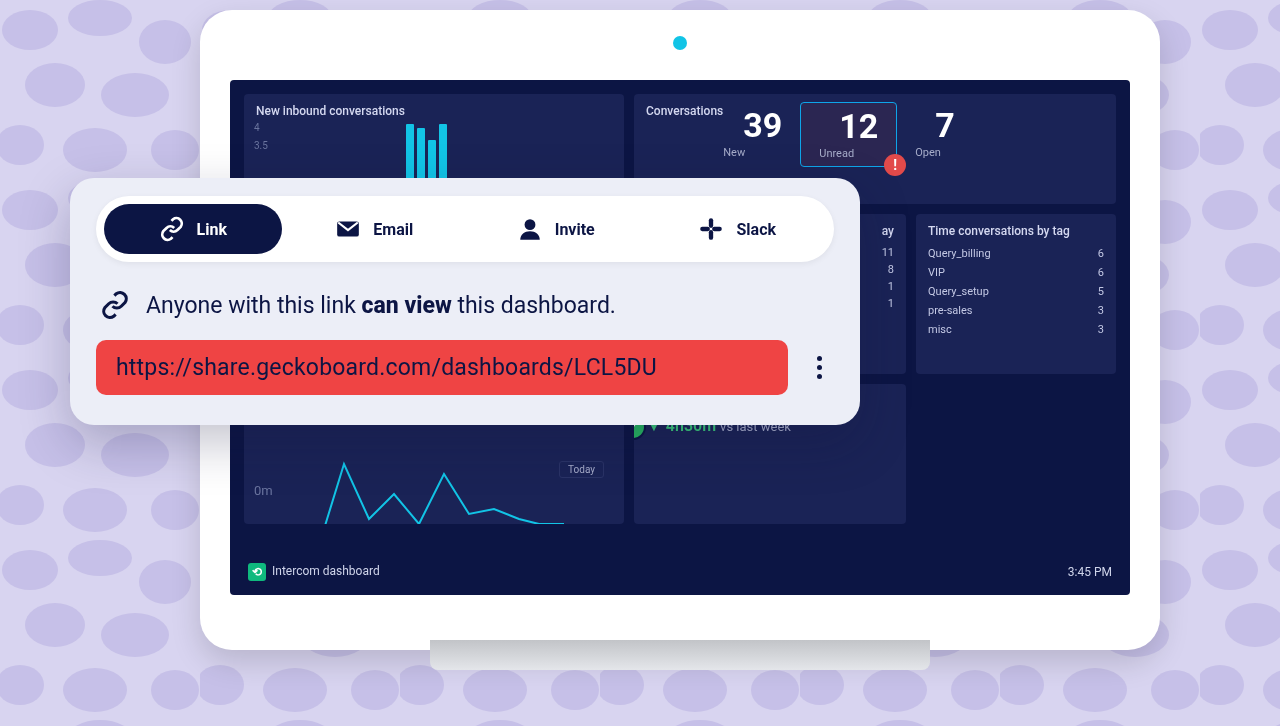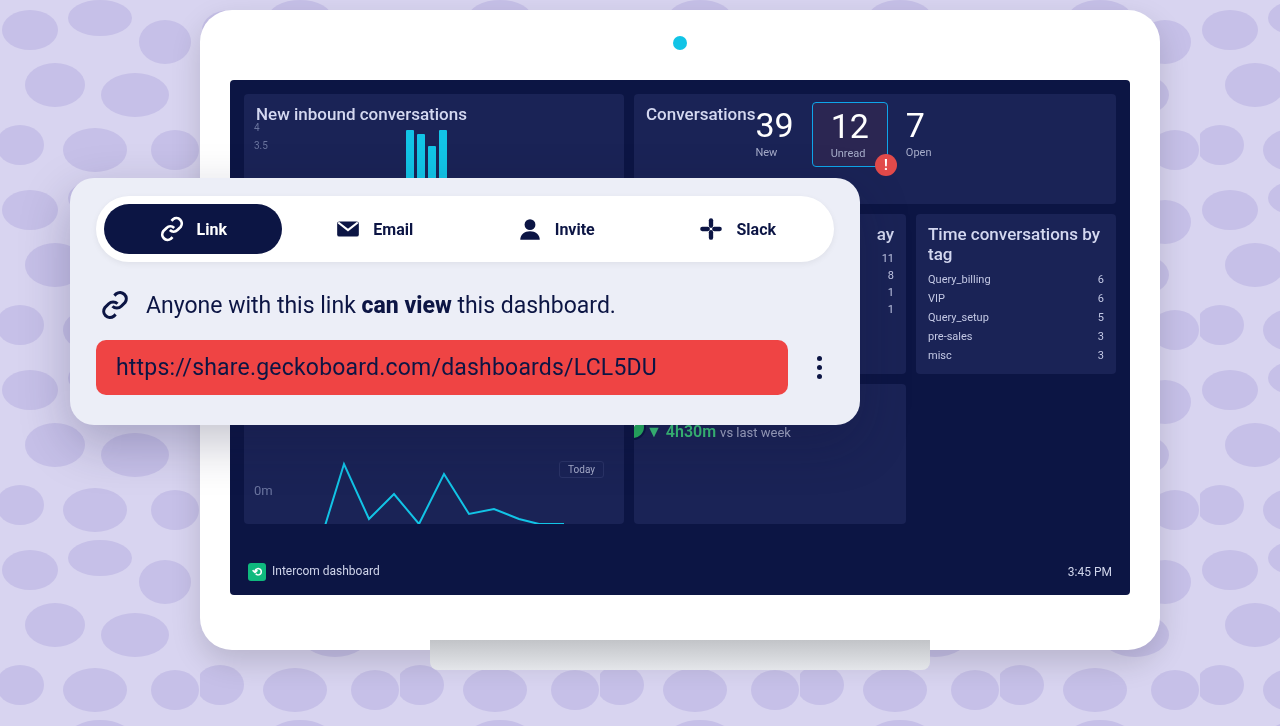--- a/index.html
+++ b/index.html
@@ -5,31 +5,31 @@
 * { margin:0; padding:0; box-sizing:border-box; font-family: -apple-system, BlinkMacSystemFont, "Segoe UI", Roboto, sans-serif; }
 body { width:1280px; height:726px; background:#d8d4f0; position:relative; overflow:hidden; }
 .bg-pattern { position:absolute; inset:0; }
 .bg-pattern svg { width:100%; height:100%; }
 .laptop-frame { position:absolute; left:200px; top:10px; width:960px; height:640px; background:#fff; border-radius:32px; box-shadow:0 12px 30px rgba(0,0,0,.15); }
 .camera-dot { position:absolute; top:26px; left:50%; transform:translateX(-50%); width:14px; height:14px; background:#12c4e6; border-radius:50%; }
 .screen { position:absolute; top:70px; left:30px; right:30px; bottom:55px; background:#0c1544; border-radius:4px; padding:14px; overflow:hidden; display:flex; flex-direction:column; }
 .laptop-base { position:absolute; left:430px; top:640px; width:500px; height:30px; background:linear-gradient(#c2c4c8,#e4e6ea); border-radius:0 0 8px 8px; }
 .dashboard-grid { flex:1; display:grid; grid-template-columns: 380px 1fr 200px; grid-template-rows: 110px 160px 140px; gap:10px; min-height:0; }
 .card { background:#1a2356; border-radius:4px; padding:10px 12px; color:#fff; position:relative; overflow:hidden; }
-.card-title { font-size:17px; font-weight:500; color:#d4d8f0; margin-bottom:6px; }
+.card-title { font-size:12px; font-weight:500; color:#d4d8f0; margin-bottom:6px; }
 
 .inbound { grid-column:1; grid-row:1; }
 .inbound .yaxis { position:absolute; left:10px; top:28px; font-size:10px; color:#6a749e; }
 .inbound .bars { display:flex; align-items:flex-end; gap:3px; height:56px; margin-left:150px; margin-top:4px; }
 .inbound .bars span{ width:8px; background:#12c4e6; border-radius:1px; }
 
 .convs { grid-column:2 / span 2; grid-row:1; display:flex; flex-direction:row; }
 .convs-stats { display:flex; gap:18px; align-items:flex-start; margin-top:4px; }
 .stat { display:flex; flex-direction:column; }
-.stat-num { font-size:34px; font-weight:400; line-height:1; }
+.stat-num { font-size:34px; font-weight:700; line-height:1;margin-left:20px; }
 .stat-label { font-size:11px; color:#a6acc9; margin-top:4px;}
 .stat.highlight { border:1px solid #0ea5e9; background:rgba(140,60,60,.15); border-radius:4px; padding:6px 18px; margin-top:-6px; position:relative;}
 .alert-badge { position:absolute; right:-10px; bottom:-10px; width:22px; height:22px; background:#e24a4a; border-radius:50%; display:flex; align-items:center; justify-content:center; color:#fff; font-size:14px; font-weight:700; }
 
 .today-list { grid-column:2; grid-row:2; }
 .today-list .row { display:flex; justify-content:space-between; font-size:11px; color:#c3c8e4; padding:2px 0;}
 
 .tags { grid-column:3; grid-row:2; }
 .tags .row { display:flex; justify-content:space-between; font-size:11px; color:#c3c8e4; padding:3px 0;}
 

